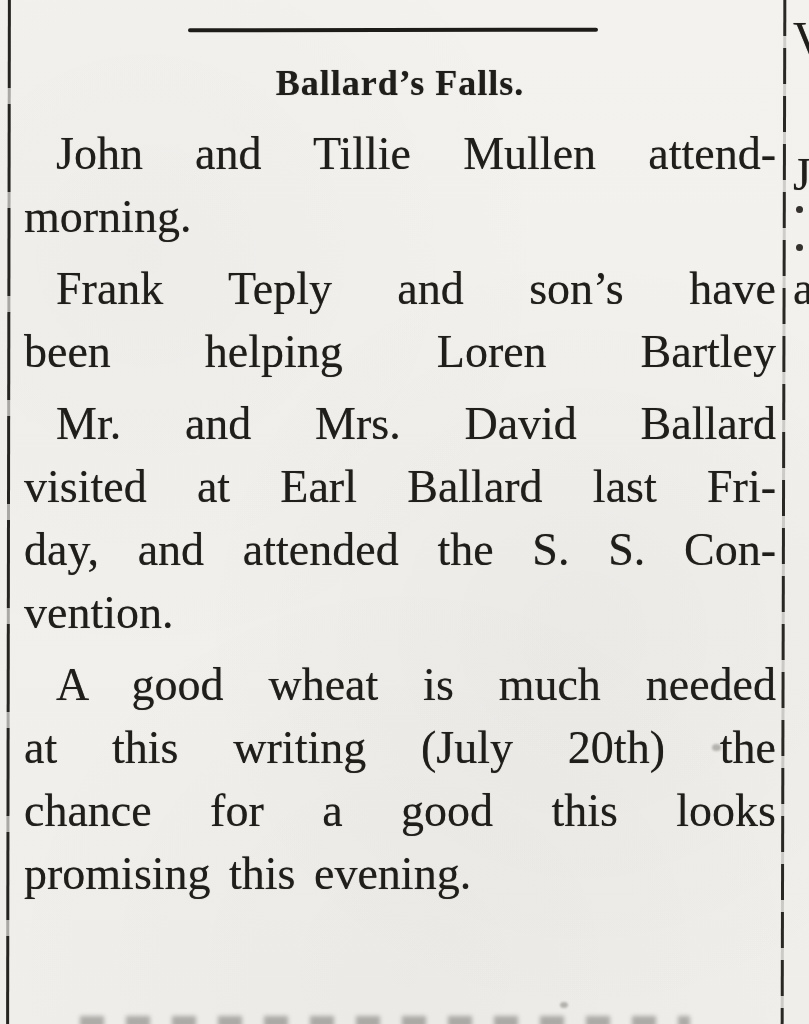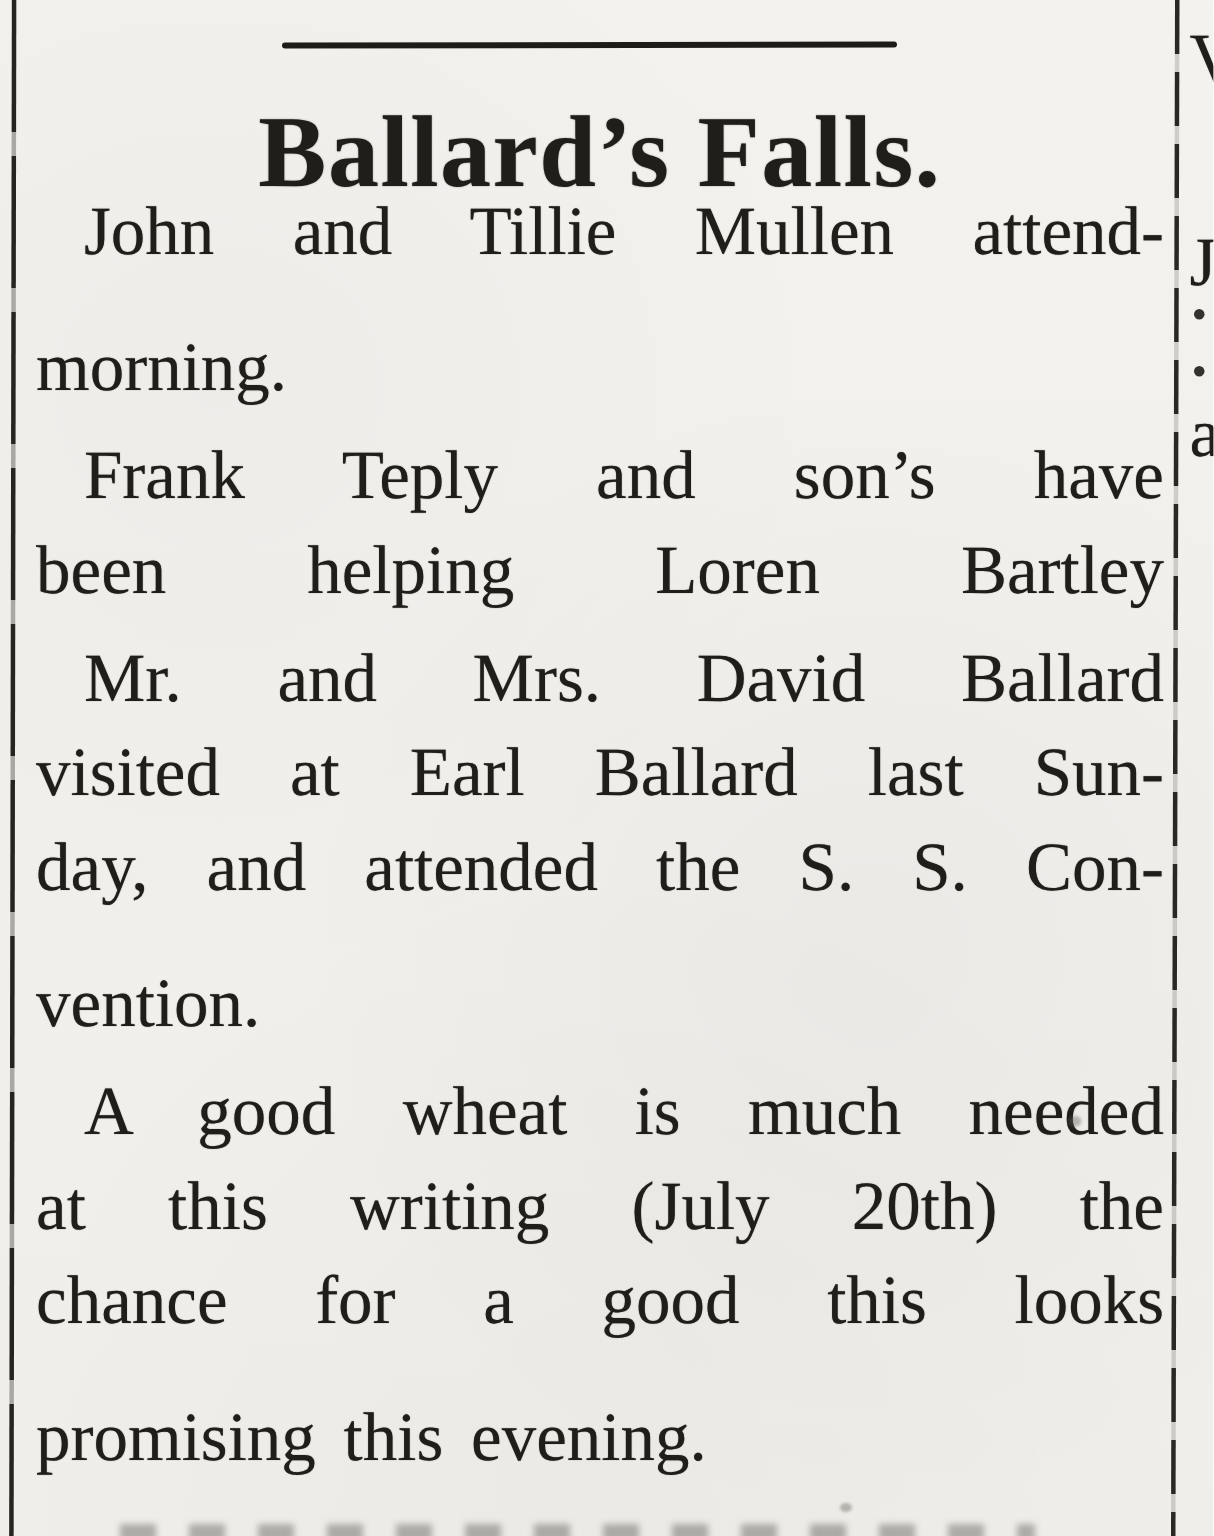--- a/index.html
+++ b/index.html
@@ -46,21 +46,21 @@
     width: 410px; height: 4px;
     background: #1d1c19;
     border-radius: 2px;
     transform: rotate(-0.1deg);
   }
   .title {
     position: absolute;
     left: 24px; top: 62px;
     width: 752px;
     text-align: center;
-    font-size: 68px;
+    font-size: 36px;
     font-weight: bold;
     letter-spacing: 1px;
     text-shadow: 0 0 1px rgba(32,30,27,0.55);
     white-space: nowrap;
   }
   .body {
     position: absolute;
     left: 24px; top: 122px;
     width: 752px;
     font-size: 46px;
@@ -70,21 +70,20 @@
   .para { margin: 0 0 9px 0; }
   .ln {
     text-align: justify;
     text-align-last: justify;
     white-space: normal;
   }
   .ln.last {
     text-align: center;
     text-align-last: left;
     word-spacing: 7px;
-    margin-top: 28px;
   }
   .ln.indent { text-indent: 32px; }
   
   .frag {
     position: absolute;
     left: 793px;
     font-size: 46px;
     line-height: 46px;
     text-shadow: 0 0 0.7px rgba(32,30,27,0.65);
   }
@@ -137,21 +136,21 @@
       <div class="ln last">morning.</div>
     </div>
 
     <div class="para">
       <div class="ln indent">Frank Teply and son’s have</div>
       <div class="ln">been helping Loren Bartley</div>
     </div>
 
     <div class="para">
       <div class="ln indent">Mr. and Mrs. David Ballard</div>
-      <div class="ln">visited at Earl Ballard last Sun-</div>
+      <div class="ln">visited at Earl Ballard last Fri-</div>
       <div class="ln">day, and attended the S. S. Con-</div>
       <div class="ln last">vention.</div>
     </div>
 
     <div class="para">
       <div class="ln indent">A good wheat is much needed</div>
       <div class="ln">at this writing (July 20th) the</div>
       <div class="ln">chance for a good this looks</div>
       <div class="ln last">promising this evening.</div>
     </div>

